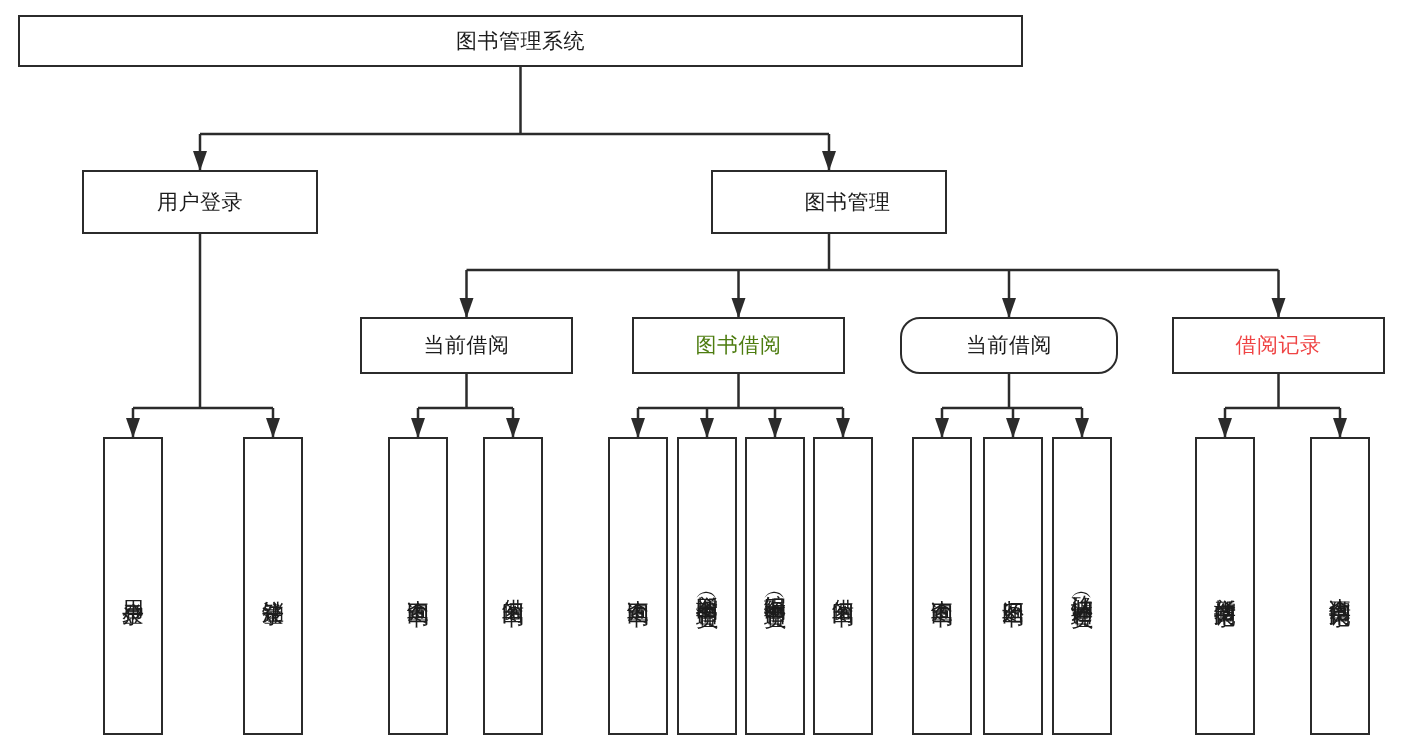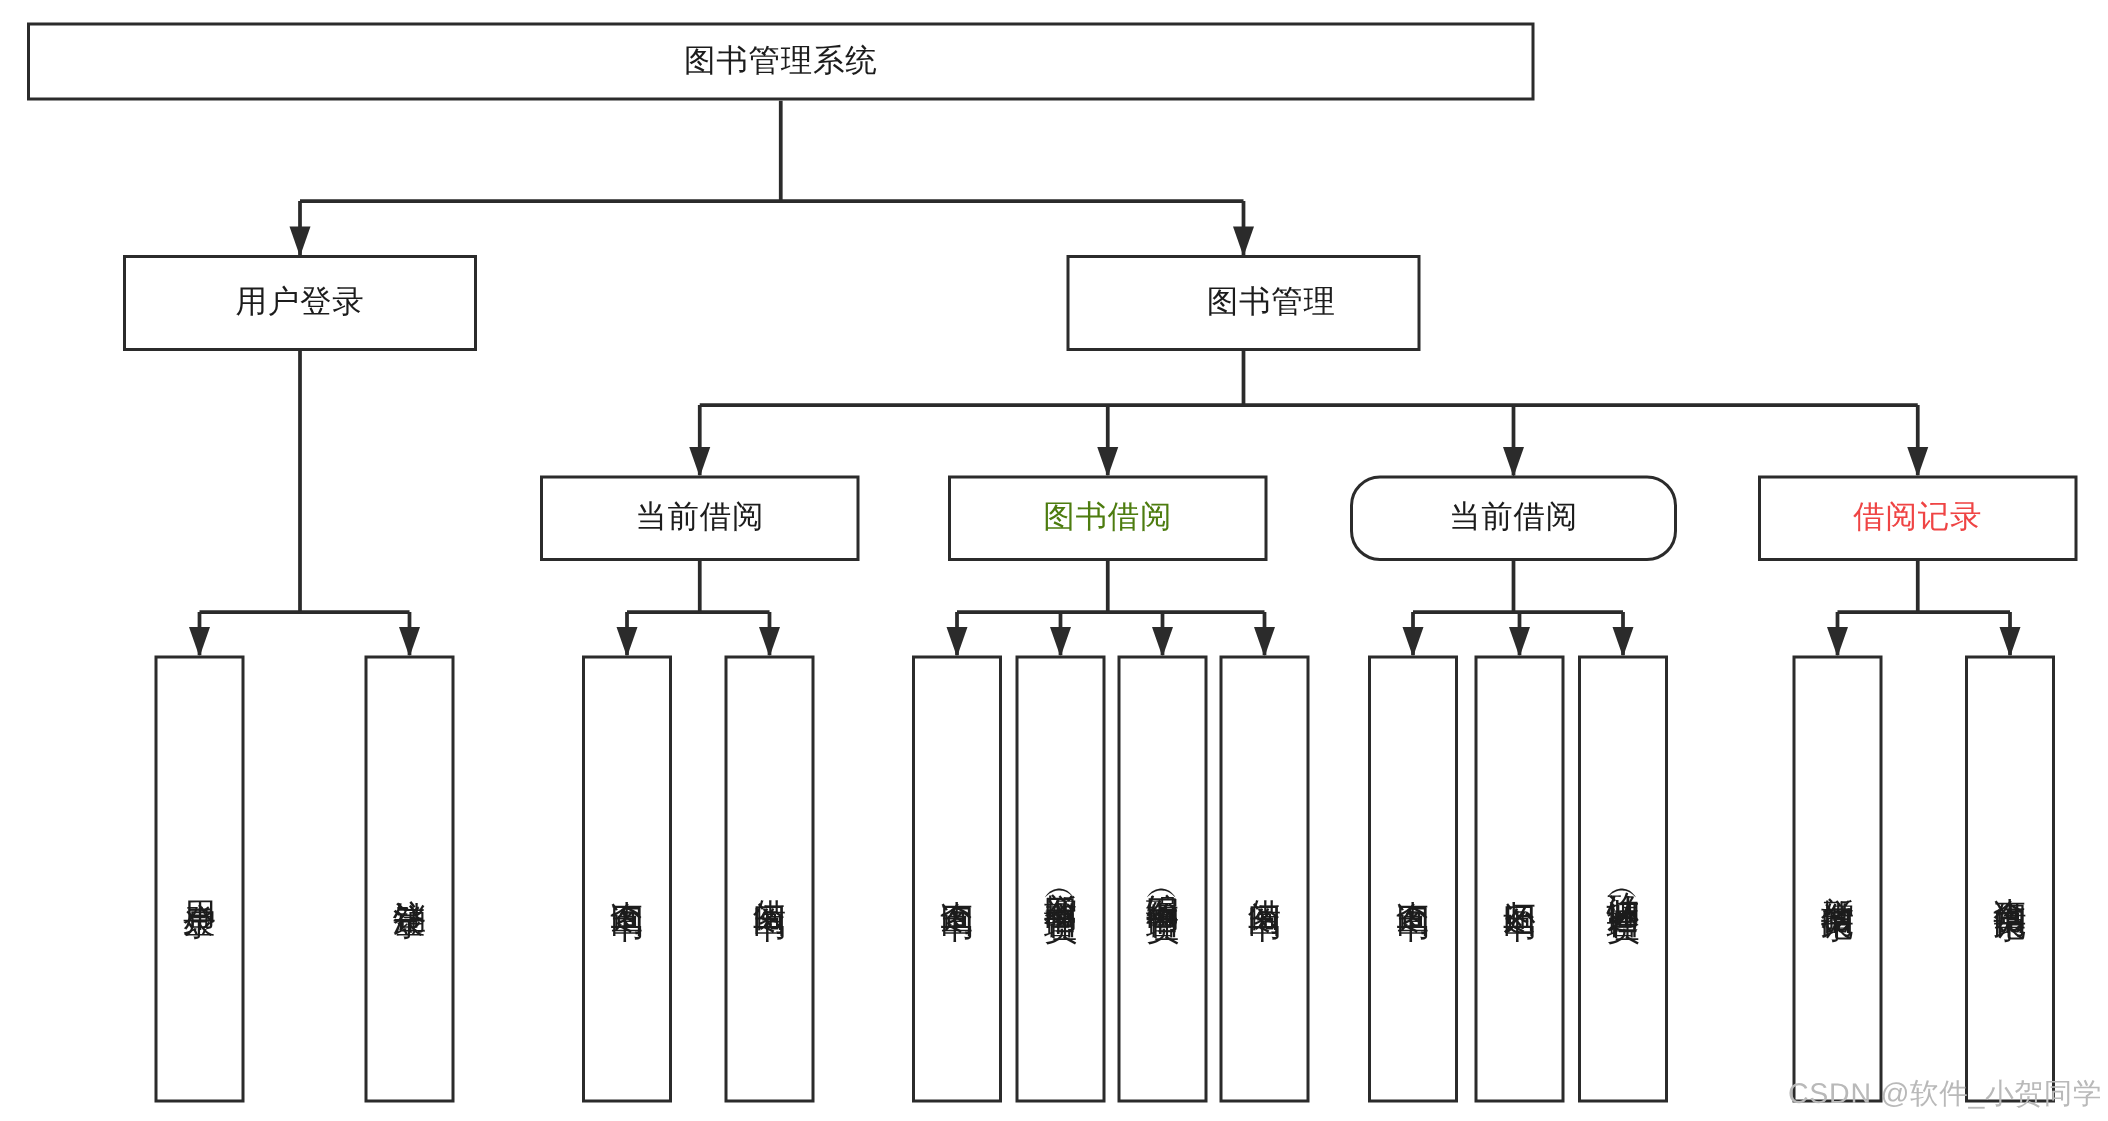--- a/index.html
+++ b/index.html
@@ -178,14 +178,13 @@
       <div class="node vert" style="left: 1052px; top: 437px; width: 60px; height: 298px; border-color: rgb(43, 43, 43); background: rgb(255, 255, 255); color: rgb(28, 28, 28);">
         <span class="label">确认归还（管理员）</span>
       </div>
       <div class="node vert" style="left: 1195px; top: 437px; width: 60px; height: 298px; border-color: rgb(43, 43, 43); background: rgb(255, 255, 255); color: rgb(28, 28, 28);">
         <span class="label">新增借阅记录</span>
       </div>
       <div class="node vert" style="left: 1310px; top: 437px; width: 60px; height: 298px; border-color: rgb(43, 43, 43); background: rgb(255, 255, 255); color: rgb(28, 28, 28);">
         <span class="label">查询借阅记录</span>
       </div>
     </div>
-  <div class="watermark" style="left: 1192px; top: 716px;">CSDN @软件_小贺同学</div>
 </div>
 
 </body></html>

